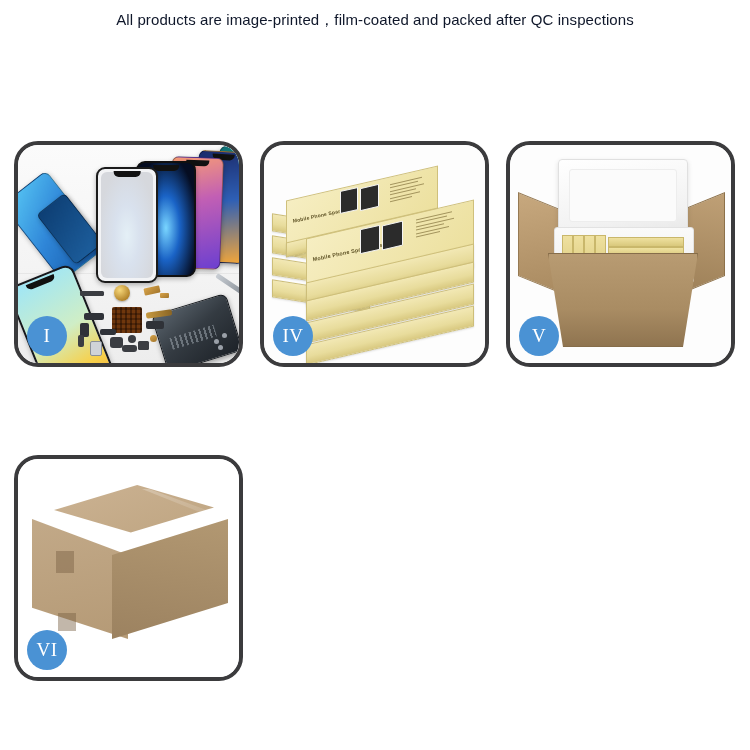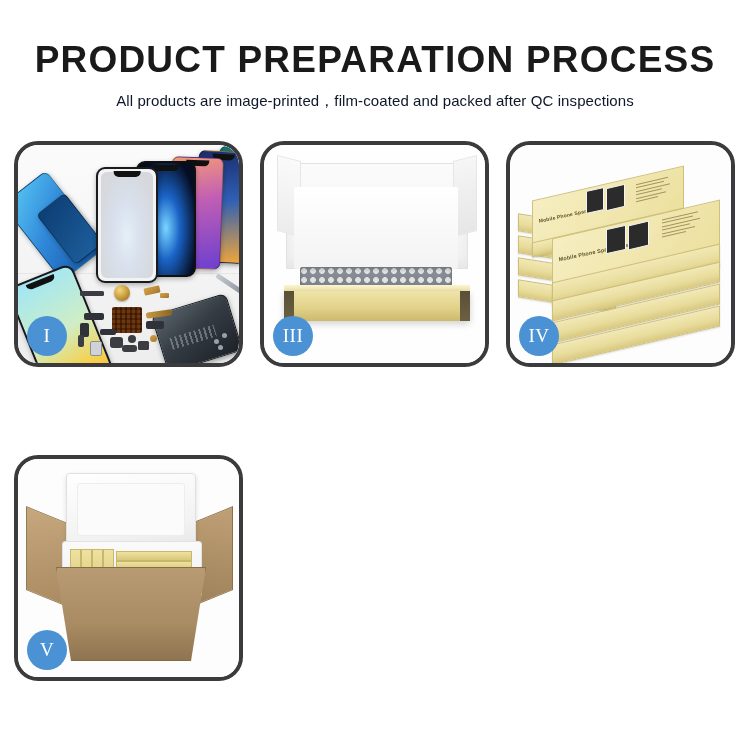--- a/index.html
+++ b/index.html
@@ -290,21 +290,20 @@
     background: linear-gradient(160deg, rgba(255,255,255,.3), rgba(255,255,255,0));
     clip-path: polygon(40% 0, 46% 0, 100% 44%, 94% 48%); }
   .c6-tape { position:absolute; background: rgba(120,96,66,.45); }
 </style>
 </head>
 <body>
 
 <div class="page">
 
   <div class="header">
-    <h1 class="title">PRODUCT PREPARATION PROCESS</h1>
     <p class="subtitle">All products are image-printed，film-coated and packed after QC inspections</p>
   </div>
 
   <div class="grid">
 
     <div class="panel">
       <div class="panel-stage">
         <div class="p1-bg"></div>
         <div class="shelf"></div>
         <div class="phone-fan">
@@ -352,31 +351,20 @@
           <div class="chip-gold" style="left:132px;top:190px;width:7px;height:7px;border-radius:50%;"></div>
           <div class="part" style="left:196px;top:194px;width:5px;height:5px;border-radius:50%;background:#9aa0a8;"></div>
           <div class="part" style="left:204px;top:188px;width:5px;height:5px;border-radius:50%;background:#9aa0a8;"></div>
           <div class="part" style="left:200px;top:200px;width:5px;height:5px;border-radius:50%;background:#9aa0a8;"></div>
         </div>
       </div>
       <div class="badge">I</div>
     </div>
 
 
-    <div class="panel">
-      <div class="panel-stage">
-        <div class="p3-bg"></div>
-        <div class="box3-lid"></div>
-        <div class="foam-back"></div>
-        <div class="bubble-fill"></div>
-        <div class="box3-front-edge"></div>
-        <div class="box3-tray"></div>
-      </div>
-      <div class="badge">III</div>
-    </div>
 
     <div class="panel">
       <div class="panel-stage">
         <div class="p4-bg"></div>
         <div class="stack">
 
           <div class="sbox" style="left:2px;top:58px;width:96px;height:16px;transform:skewY(9deg);"></div>
           <div class="sbox" style="left:2px;top:80px;width:96px;height:16px;transform:skewY(9deg);"></div>
           <div class="sbox" style="left:2px;top:102px;width:96px;height:16px;transform:skewY(9deg);"></div>
           <div class="sbox" style="left:2px;top:124px;width:96px;height:16px;transform:skewY(9deg);"></div>
@@ -432,15 +420,29 @@
           <div class="ybar" style="left:46px;top:4px;width:74px;height:8px;"></div>
           <div class="ybar" style="left:46px;top:14px;width:74px;height:8px;"></div>
           <div class="ybar" style="left:46px;top:24px;width:74px;height:8px;"></div>
           <div class="ybar" style="left:46px;top:34px;width:74px;height:8px;"></div>
         </div>
         <div class="c5-body"></div>
       </div>
       <div class="badge">V</div>
     </div>
 
+    <div class="panel">
+      <div class="panel-stage">
+        <div class="p6-bg"></div>
+        <div class="c6">
+          <div class="c6-top"></div>
+          <div class="c6-left"></div>
+          <div class="c6-right"></div>
+          <div class="c6-seam"></div>
+          <div class="c6-tape" style="left:24px;top:66px;width:18px;height:22px;"></div>
+          <div class="c6-tape" style="left:26px;top:128px;width:18px;height:18px;"></div>
+        </div>
+      </div>
+      <div class="badge">VI</div>
+    </div>
 
   </div>
 </div>
 
 </body></html>

